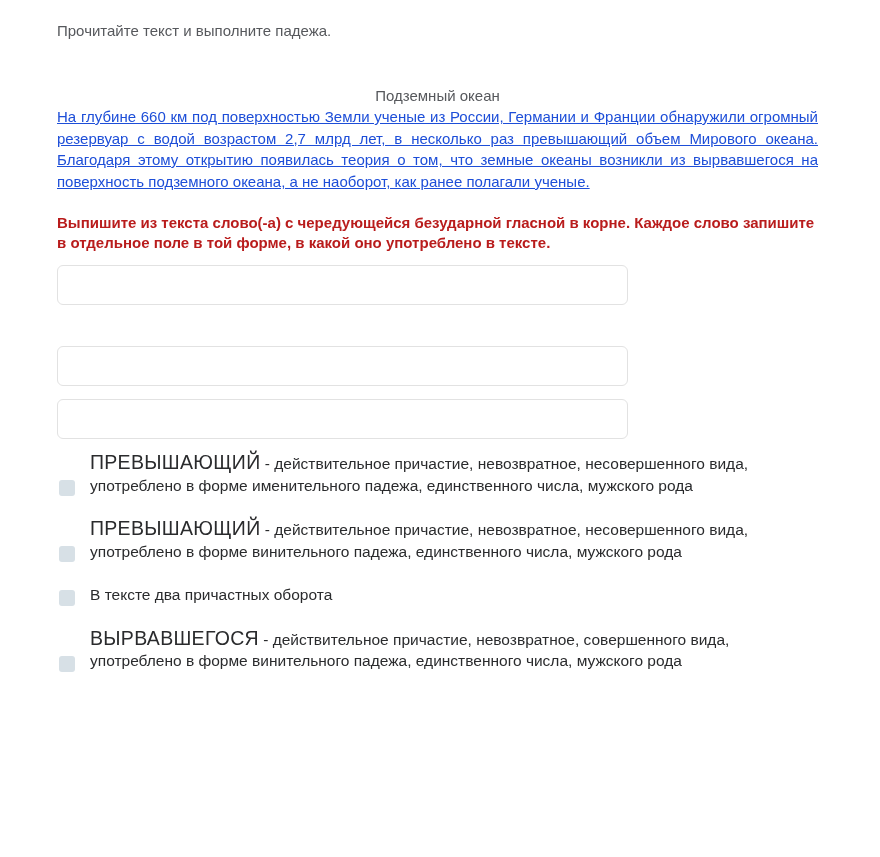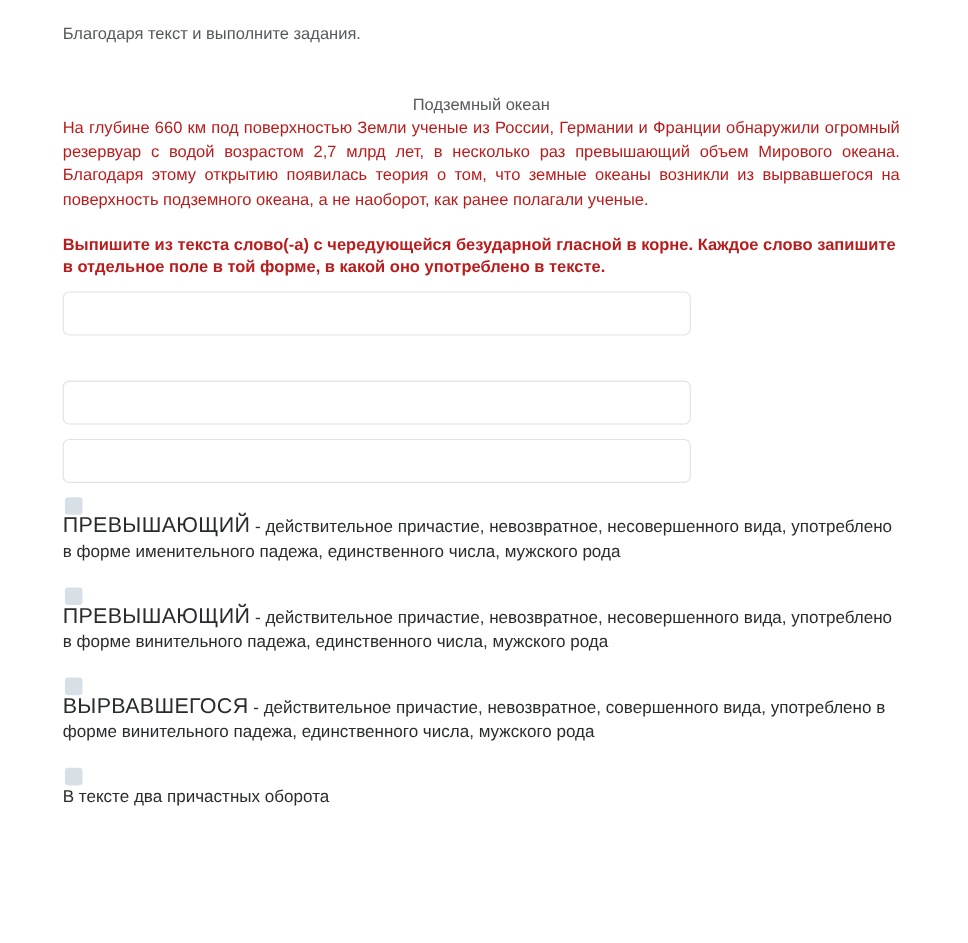--- a/index.html
+++ b/index.html
@@ -21,22 +21,23 @@
   .doc-title {
     font-size: 15px;
     line-height: 21px;
     color: #56585c;
     text-align: center;
     margin-top: 44px;
   }
   .doc-body {
     font-size: 15px;
     line-height: 21.5px;
-    color: #b91c1c;
+    color: #1d4ed8;
     text-align: justify;
+    text-decoration: underline;
   }
   .task-prompt {
     margin-top: 21px;
     font-size: 15px;
     font-weight: bold;
     line-height: 19.5px;
     color: #b91c1c;
   }
   .answer-input {
     display: block;
@@ -53,23 +54,22 @@
     outline: none;
   }
   .answer-input.gap { margin-top: 41px; }
   .prompt-gap { margin-top: 41px; }
   .prompt-gap-lg { margin-top: 38px; }
   .options {
     margin-top: 13px;
   }
   .option {
     display: flex;
-    align-items: flex-start;
+    align-items: flex-end;
     margin-bottom: 22px;
-    flex-direction: column;
   }
   .checkbox {
     flex: 0 0 auto;
     width: 16px;
     height: 16px;
     margin-left: 2px;
     margin-right: 15px;
     border-radius: 3px;
     background: #d7e0e6;
     cursor: pointer;
@@ -83,21 +83,21 @@
     font-size: 19.5px;
     letter-spacing: 0.3px;
   }
   .option-term:empty { display: none; }
 </style>
 </head>
 <body>
 
 <div class="page">
 
-  <div class="instruction">Благодаря текст и выполните задания.</div>
+  <div class="instruction">Прочитайте текст и выполните падежа.</div>
 
   <div class="doc-title">Подземный океан</div>
 
   <div class="doc-body">На глубине 660 км под поверхностью Земли ученые из России, Германии и Франции обнаружили огромный резервуар с водой возрастом 2,7 млрд лет, в несколько раз превышающий объем Мирового океана. Благодаря этому открытию появилась теория о том, что земные океаны возникли из вырвавшегося на поверхность подземного океана, а не наоборот, как ранее полагали ученые.</div>
 
   <div class="task-prompt">Выпишите из текста слово(-а) с чередующейся безударной гласной в корне. Каждое слово запишите в отдельное поле в той форме, в какой оно употреблено в тексте.</div>
 
   <input type="text" class="answer-input" value="" style="">
 
   <input type="text" class="answer-input gap" value="" style="">
@@ -114,23 +114,23 @@
     </div>
 
 
     <div class="option">
       <div class="checkbox" role="checkbox" aria-checked="false"></div>
       <div class="option-label"><span class="option-term">ПРЕВЫШАЮЩИЙ</span> <span>- действительное причастие, невозвратное, несовершенного вида, употреблено в форме винительного падежа, единственного числа, мужского рода</span></div>
     </div>
 
     <div class="option">
       <div class="checkbox" role="checkbox" aria-checked="false"></div>
-      <div class="option-label"><span class="option-term">ВЫРВАВШЕГОСЯ</span> <span>- действительное причастие, невозвратное, совершенного вида, употреблено в форме винительного падежа, единственного числа, мужского рода</span></div>
+      <div class="option-label"> <span>В тексте два причастных оборота</span></div>
     </div>
 
     <div class="option">
       <div class="checkbox" role="checkbox" aria-checked="false"></div>
-      <div class="option-label"> <span>В тексте два причастных оборота</span></div>
+      <div class="option-label"><span class="option-term">ВЫРВАВШЕГОСЯ</span> <span>- действительное причастие, невозвратное, совершенного вида, употреблено в форме винительного падежа, единственного числа, мужского рода</span></div>
     </div>
 
 
   </div>
 </div>
 
 </body></html>

